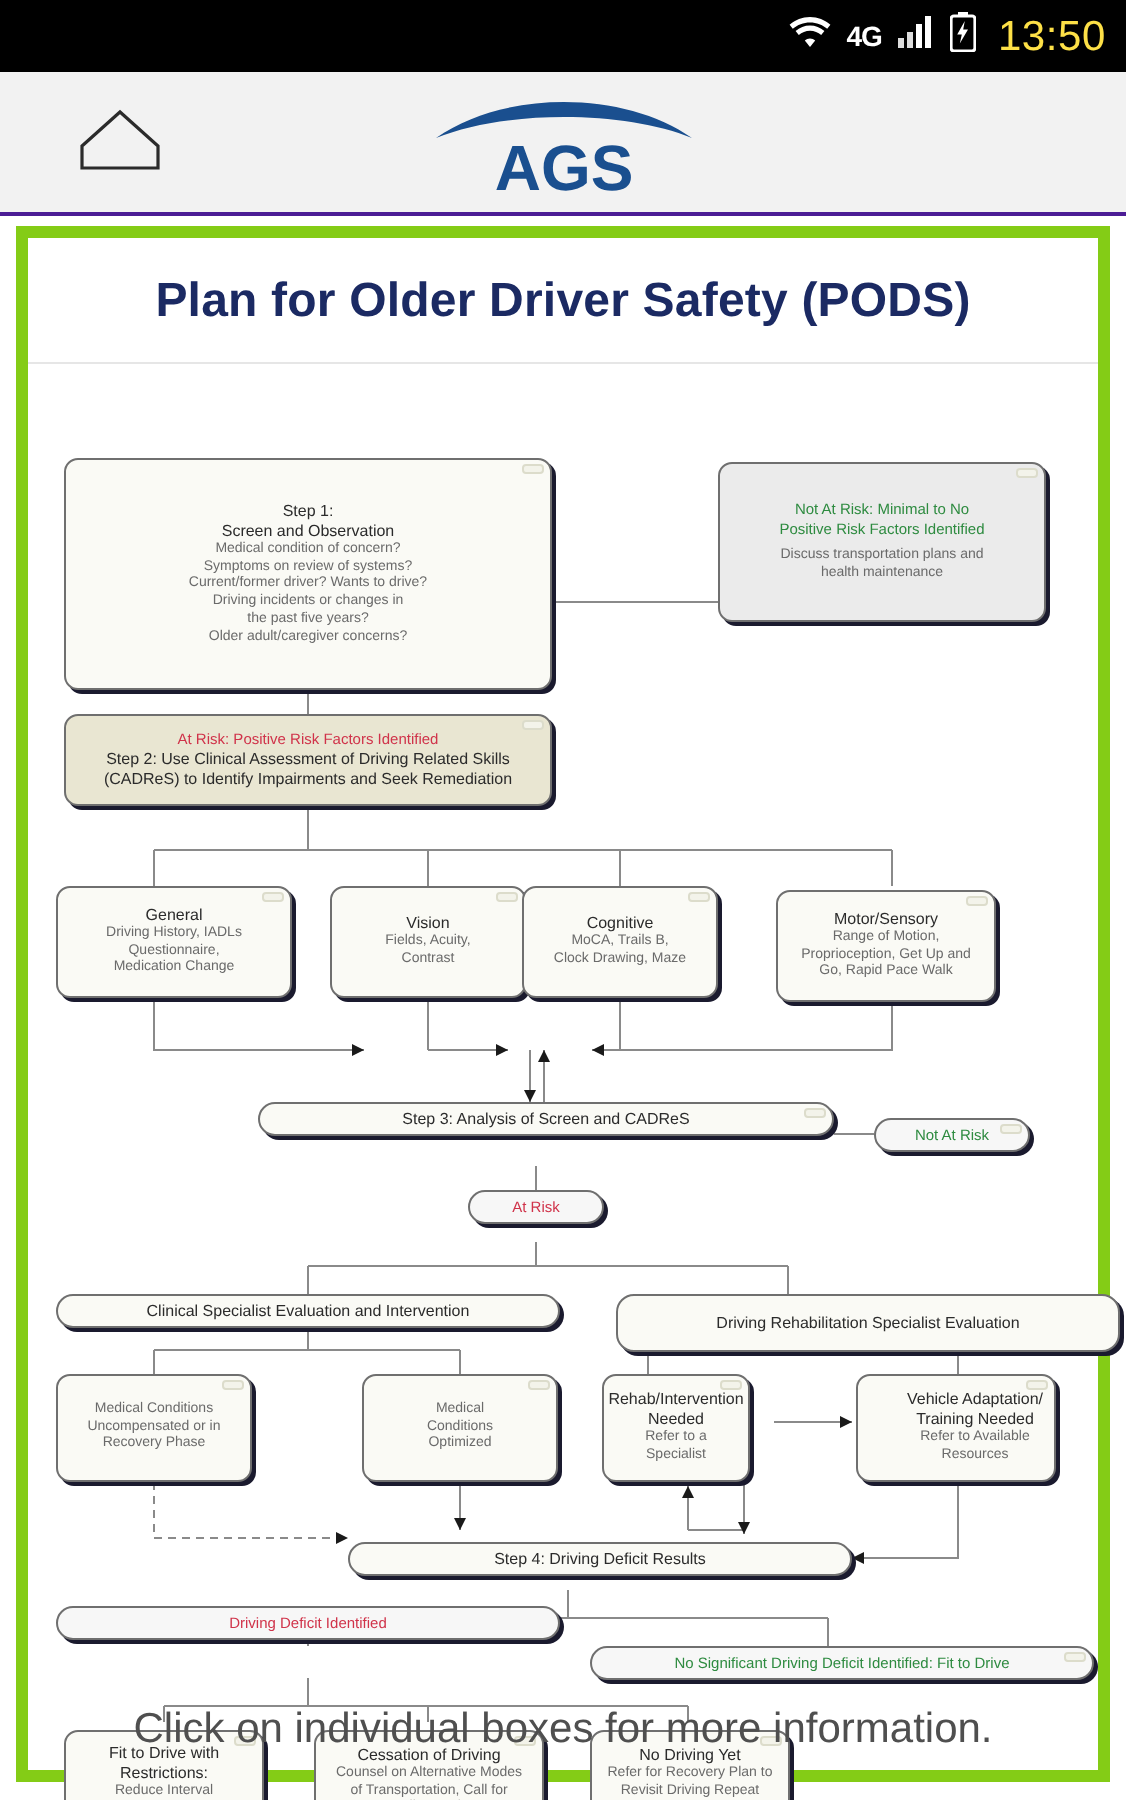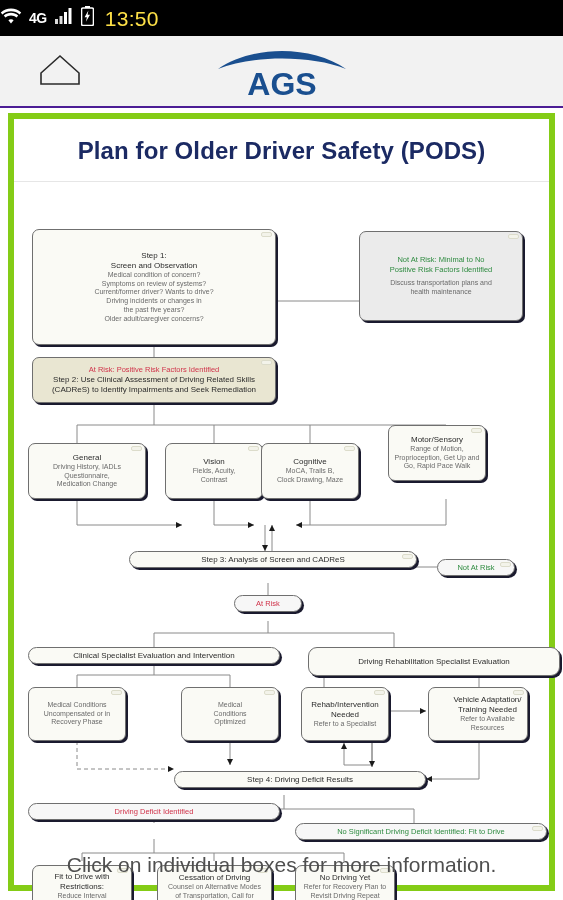--- a/index.html
+++ b/index.html
@@ -9,21 +9,21 @@
     background: #ffffff;
     font-family: "Liberation Sans", sans-serif;
     overflow: hidden;
   }
 
   
   .statusbar {
     position: absolute; left: 0; top: 0;
     width: 563px; height: 36px;
     background: #000000;
-    display: flex; align-items: center; 
+    display: flex; align-items: center; justify-content: flex-end;
     padding-right: 10px; gap: 7px;
   }
   .statusbar .ico { display: block; }
   .status-time {
     color: #fde047; font-size: 21px; letter-spacing: .3px;
     font-family: "Liberation Sans", sans-serif;
     margin-left: 4px; line-height: 1;
   }
   .netlabel {
     color:#fff; font-size:14px; font-weight:bold; line-height:1;
@@ -240,21 +240,21 @@
       <div class="ttl">Step 1:</div>
       <div class="ttl">Screen and Observation</div>
       <div class="sub">Medical condition of concern?</div>
       <div class="sub">Symptoms on review of systems?</div>
       <div class="sub">Current/former driver? Wants to drive?</div>
       <div class="sub">Driving incidents or changes in</div>
       <div class="sub">the past five years?</div>
       <div class="sub">Older adult/caregiver concerns?</div>
     </div>
 
-    <div class="node n-grey" style="left:345px; top:50px; width:164px; height:90px;">
+    <div class="node n-grey" style="left:345px; top:50px; width:164px; height:80px;">
       <span class="corner"></span>
       <div class="hd t-green">Not At Risk: Minimal to No</div>
       <div class="hd t-green">Positive Risk Factors Identified</div>
       <div class="gap"></div>
       <div class="sub">Discuss transportation plans and</div>
       <div class="sub">health maintenance</div>
     </div>
 
     <div class="node n-cream" style="left:18px; top:176px; width:244px; height:46px;">
       <span class="corner"></span>
@@ -278,21 +278,21 @@
       <div class="sub">Contrast</div>
     </div>
 
     <div class="node n-white" style="left:247px; top:262px; width:98px; height:56px;">
       <span class="corner"></span>
       <div class="ttl">Cognitive</div>
       <div class="sub">MoCA, Trails B,</div>
       <div class="sub">Clock Drawing, Maze</div>
     </div>
 
-    <div class="node n-white" style="left:374px; top:244px; width:98px; height:56px;">
+    <div class="node n-white" style="left:374px; top:264px; width:110px; height:56px;">
       <span class="corner"></span>
       <div class="ttl">Motor/Sensory</div>
       <div class="sub">Range of Motion,</div>
       <div class="sub">Proprioception, Get Up and</div>
       <div class="sub">Go, Rapid Pace Walk</div>
     </div>
 
     <div class="node n-white" style="left:115px; top:370px; width:288px; height:17px; border-radius:9px;">
       <span class="corner"></span>
       <div class="ttl">Step 3: Analysis of Screen and CADReS</div>
@@ -322,21 +322,21 @@
       <div class="sub">Recovery Phase</div>
     </div>
 
     <div class="node n-white" style="left:167px; top:506px; width:98px; height:54px;">
       <span class="corner"></span>
       <div class="sub">Medical</div>
       <div class="sub">Conditions</div>
       <div class="sub">Optimized</div>
     </div>
 
-    <div class="node n-white" style="left:287px; top:506px; width:88px; height:54px;">
+    <div class="node n-white" style="left:287px; top:506px; width:74px; height:54px;">
       <span class="corner"></span>
       <div class="ttl">Rehab/Intervention</div>
       <div class="ttl">Needed</div>
       <div class="sub">Refer to a Specialist</div>
     </div>
 
     <div class="node n-white" style="left:414px; top:506px; width:100px; height:54px;padding-left:24px;">
       <span class="corner"></span>
       <div class="ttl">Vehicle Adaptation/</div>
       <div class="ttl">Training Needed</div>

